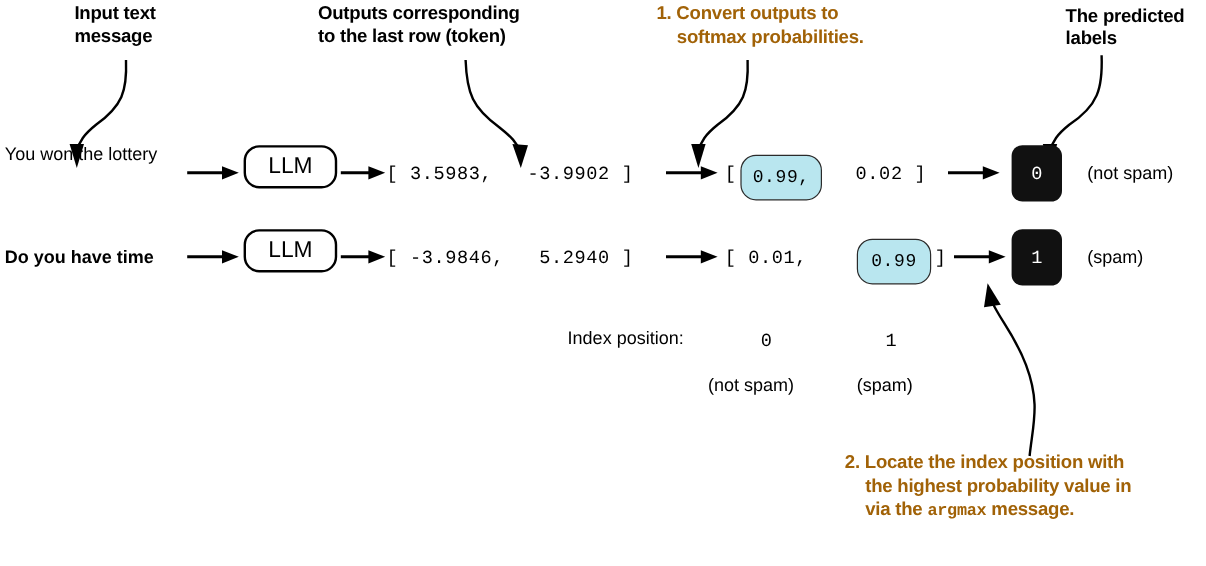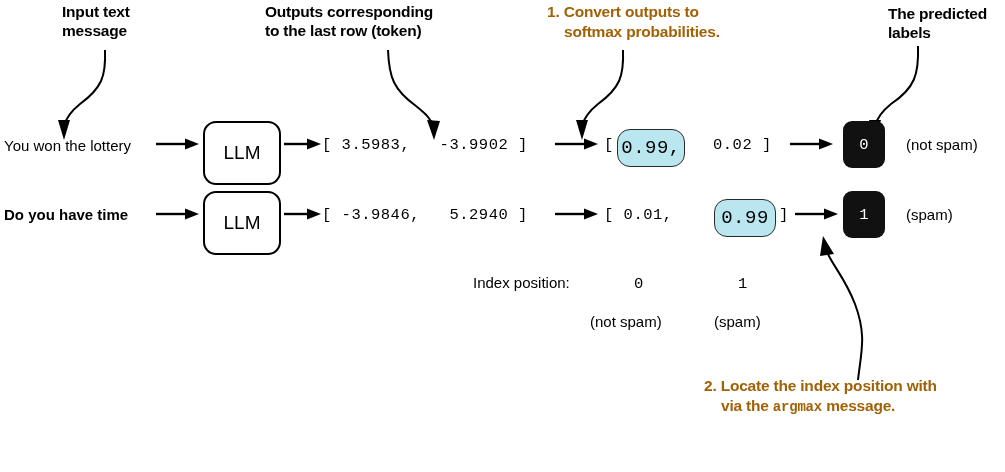--- a/index.html
+++ b/index.html
@@ -57,21 +57,21 @@
     font-family: "Liberation Mono", "DejaVu Sans Mono", monospace;
     font-size: 15.5px;
     color: #000;
     white-space: pre;
     letter-spacing: 0.5px;
   }
 
   
   .llm-box {
     width: 78px;
-    height: 64px;
+    height: 36px;
     border: 2.4px solid #000;
     border-radius: 13px;
     background: #fff;
     display: flex;
     align-items: center;
     justify-content: center;
     font-family: "Liberation Sans", sans-serif;
     font-size: 19px;
     color: #000;
     box-sizing: border-box;
@@ -93,21 +93,21 @@
 
   
   .pill {
     border: 1.6px solid #2b2b2b;
     border-radius: 13px;
     background: #b9e6ef;
     display: flex;
     align-items: center;
     justify-content: center;
     font-family: "Liberation Mono", "DejaVu Sans Mono", monospace;
-    font-size: 19px;
+    font-size: 15px;
     letter-spacing: 0.5px;
     color: #000;
     box-sizing: border-box;
     white-space: pre;
   }
 
   svg { display: block; overflow: visible; }
 </style>
 </head>
 <body>
@@ -140,21 +140,21 @@
 <svg class="abs" style="left:560px; top:48px;" width="90" height="96" viewBox="0 0 90 96">
   <path d="M63 2 C 64 28, 60 40, 38 56 C 28 64, 24 70, 22 78" fill="none" stroke="#000" stroke-width="2"></path>
   <polygon points="22,92 16,72 28,72" fill="#000"></polygon>
 </svg>
 
 <svg class="abs" style="left:845px; top:44px;" width="110" height="100" viewBox="0 0 110 100">
   <path d="M73 2 C 74 30, 70 44, 46 60 C 36 68, 32 74, 30 82" fill="none" stroke="#000" stroke-width="2"></path>
   <polygon points="30,96 24,76 36,76" fill="#000"></polygon>
 </svg>
 
-<div class="abs plain" style="left:4px; top:137px;">You won the lottery</div>
+<div class="abs plain" style="left:4px; top:120px;">You won the lottery</div>
 
 <svg class="abs" style="left:156px; top:137px;" width="44" height="14" viewBox="0 0 44 14">
   <line x1="0" y1="7" x2="32" y2="7" stroke="#000" stroke-width="2.4"></line>
   <polygon points="43,7 29,1.5 29,12.5" fill="#000"></polygon>
 </svg>
 
 <div class="abs llm-box" style="left:203px; top:121px;">LLM</div>
 
 <svg class="abs" style="left:284px; top:137px;" width="38" height="14" viewBox="0 0 38 14">
   <line x1="0" y1="7" x2="26" y2="7" stroke="#000" stroke-width="2.4"></line>
@@ -230,14 +230,15 @@
 <div class="abs plain" style="left:714px; top:313px;">(spam)</div>
 
 <svg class="abs" style="left:795px; top:232px;" width="110" height="150" viewBox="0 0 110 150">
   <path d="M63 148 C 66 120, 72 104, 60 72 C 50 46, 38 34, 32 20" fill="none" stroke="#000" stroke-width="2"></path>
   <polygon points="28,4 39,22 25,24" fill="#000"></polygon>
 </svg>
 
 <div class="abs heading-hang" style="left:704px; top:376px; width:300px;">
   <span class="ln"><span class="num">2.</span>
   <span>Locate the index position with</span></span>
+  <span class="ln indent">the highest probability value in</span>
   <span class="ln indent"><span>via the </span><span class="mono-inline">argmax</span><span> message.</span></span>
 </div>
 
 </body></html>

